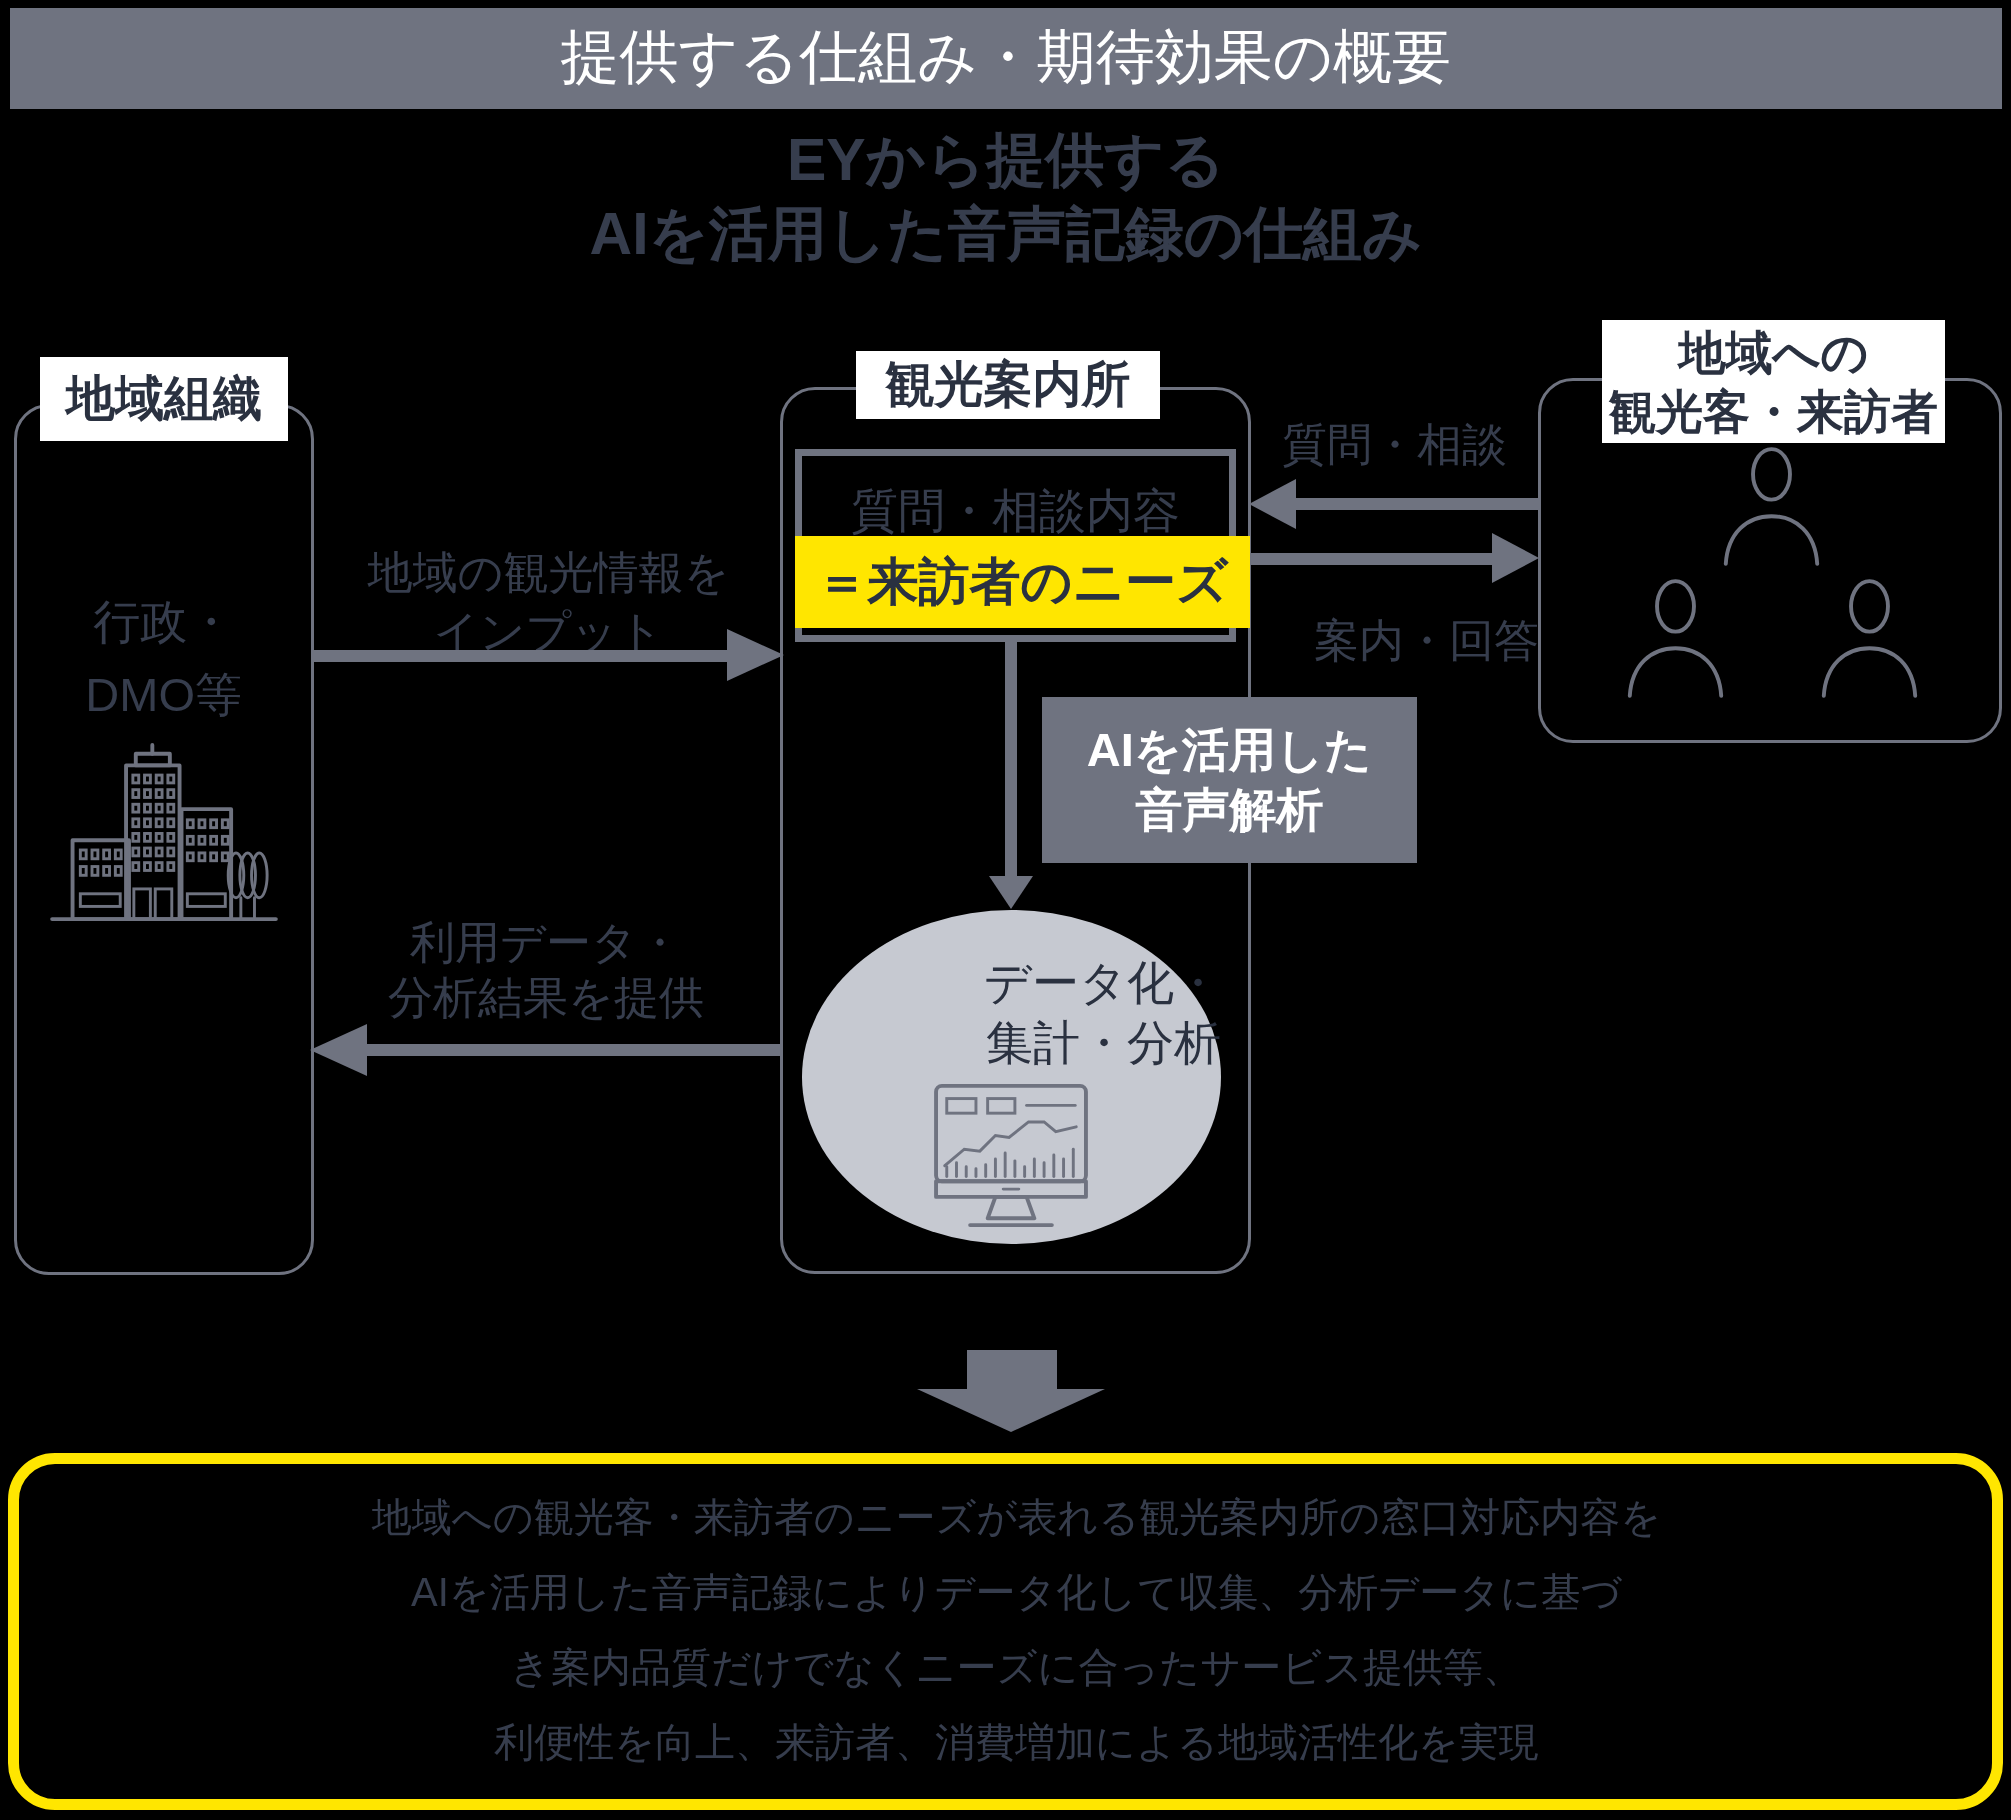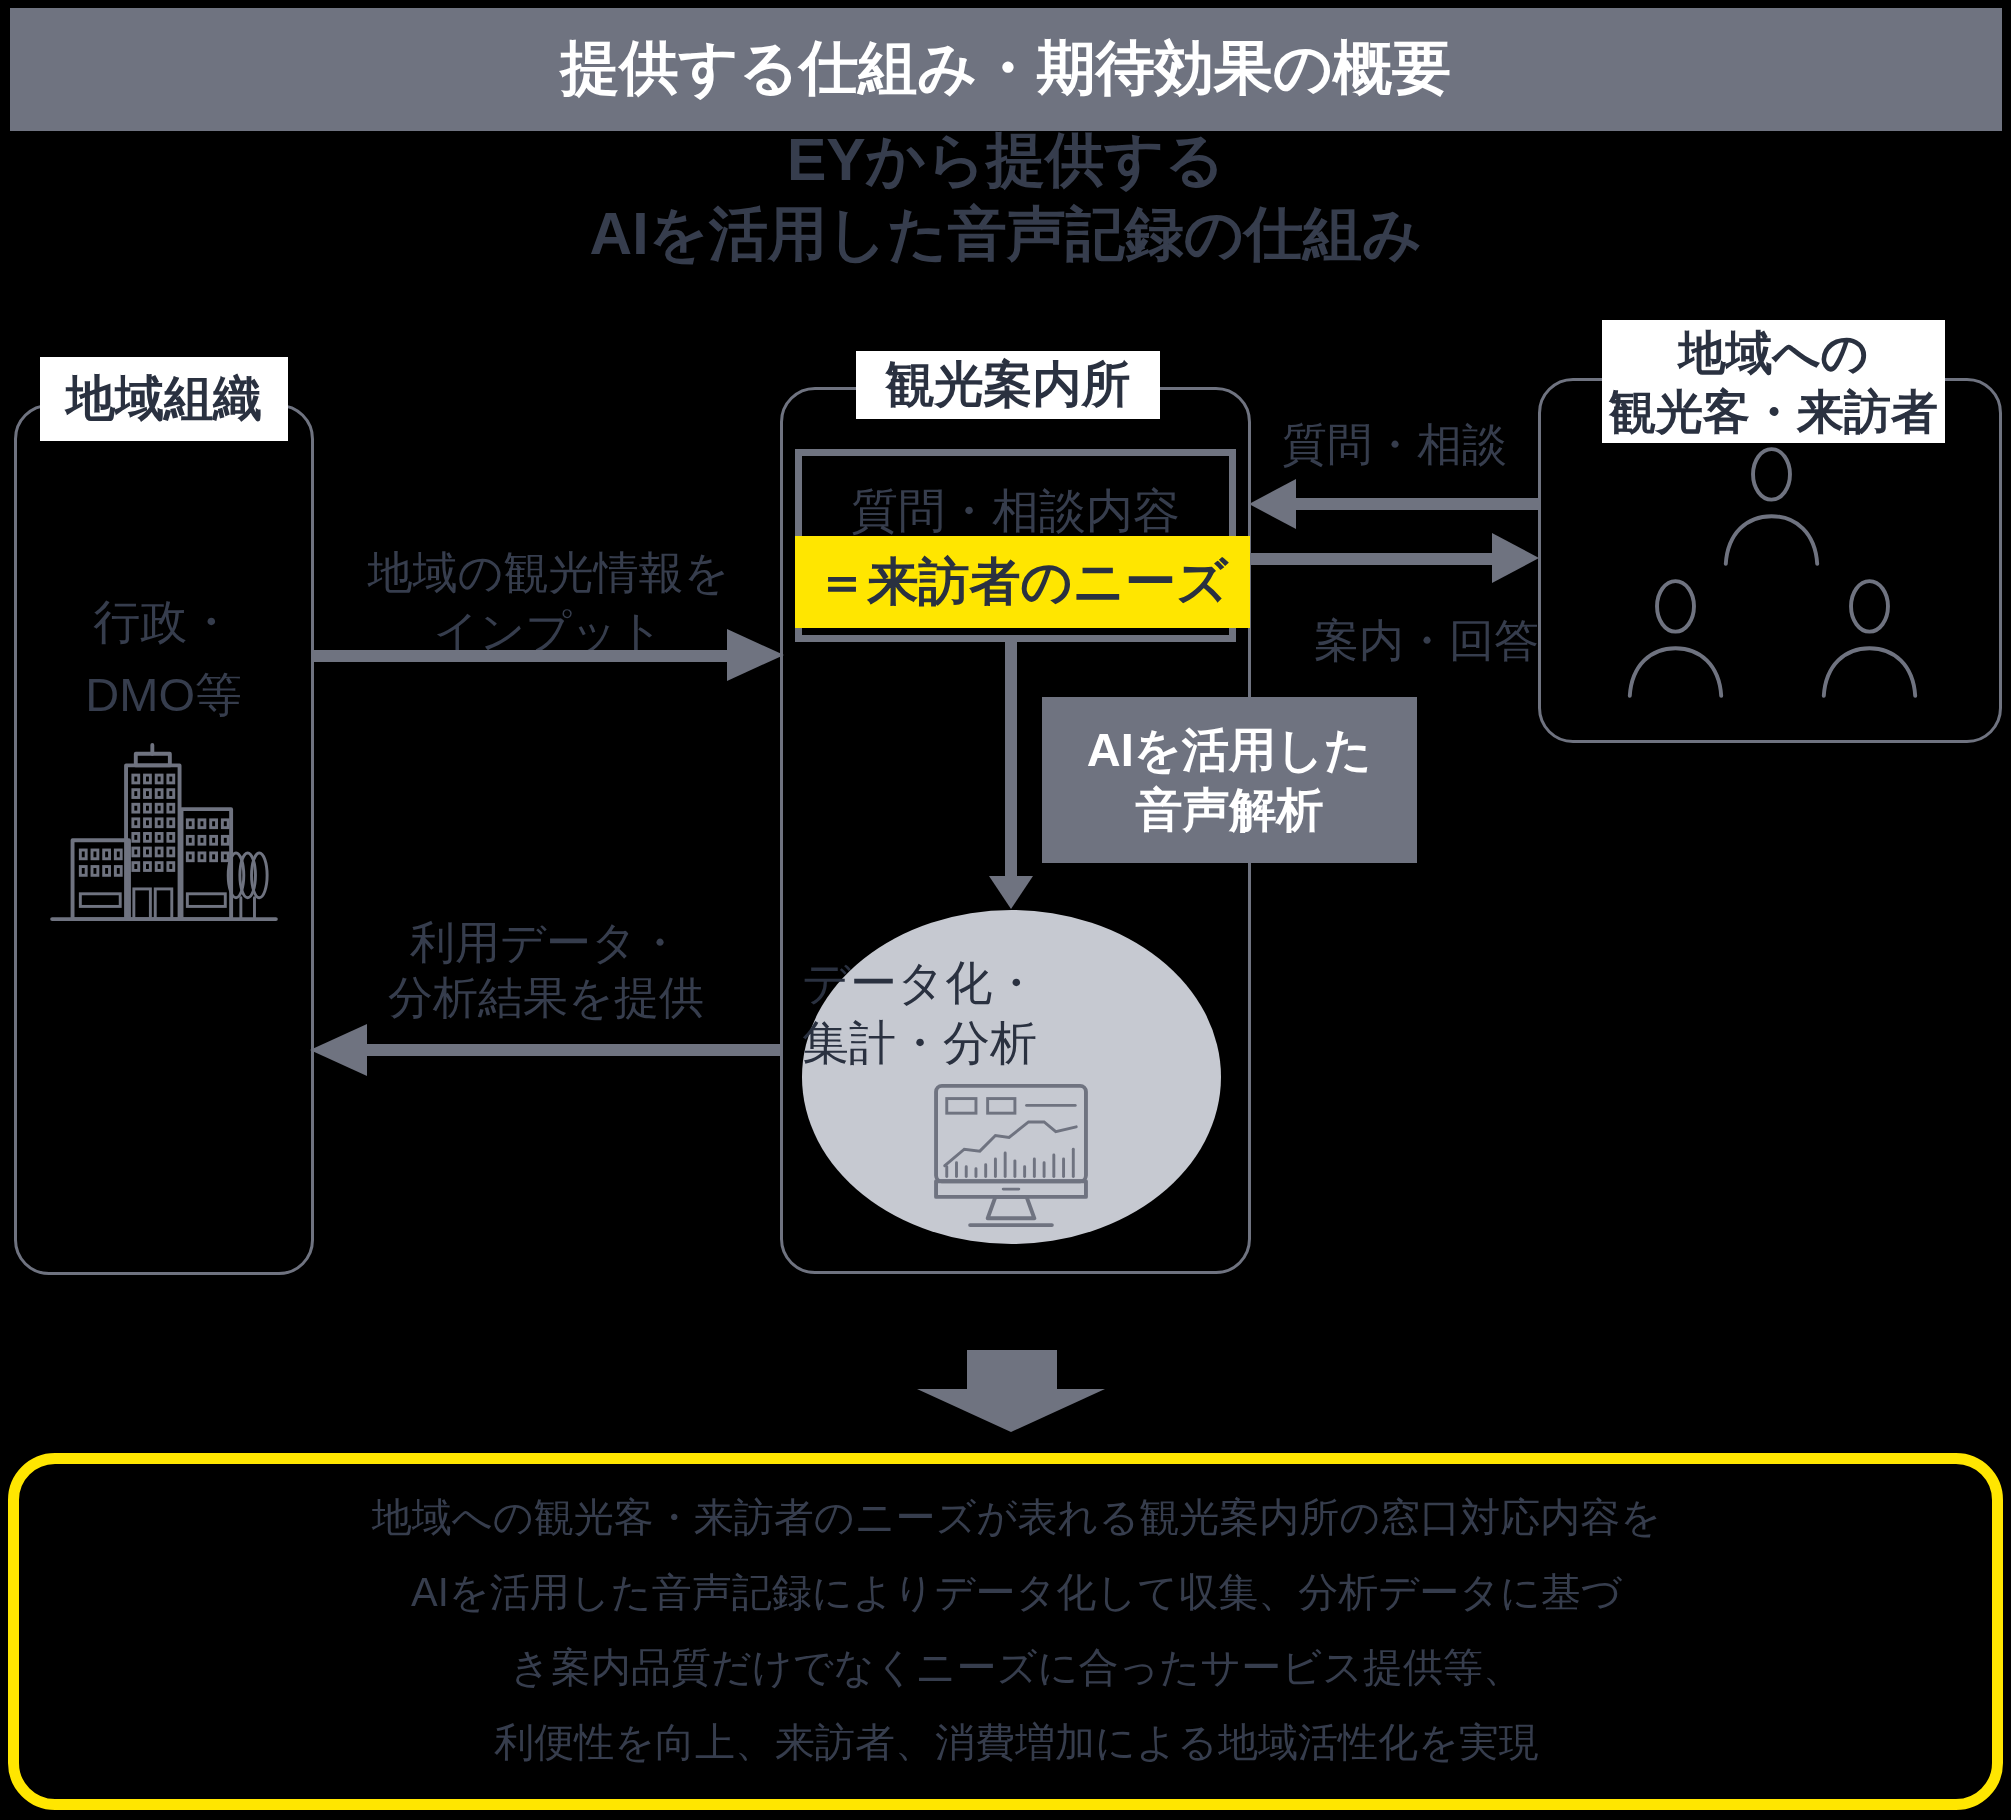--- a/index.html
+++ b/index.html
@@ -14,22 +14,22 @@
   html,body{margin:0;padding:0;background:var(--bg);}
   .stage{
     position:relative;width:2012px;height:1821px;background:var(--bg);
     font-family:"Liberation Sans",sans-serif;overflow:hidden;
   }
   .abs{position:absolute;}
   .center-text{display:flex;align-items:center;justify-content:center;text-align:center;}
   .nowrap{white-space:nowrap;}
 
   
-  .title-bar{left:9.8px;top:7.8px;width:1992px;height:123px;background:var(--gray);
-    color:var(--white);font-size:59px;font-weight:bold;}
+  .title-bar{left:9.8px;top:7.8px;width:1992px;height:101px;background:var(--gray);
+    color:var(--white);font-size:59px;font-weight:normal;}
   
   .subtitle{left:0;top:123px;width:2012px;text-align:center;color:var(--ink);
     font-size:59px;font-weight:bold;line-height:74px;}
 
   
   .frame{border:3.9px solid var(--gray);border-radius:35px;box-sizing:border-box;background:transparent;}
   .left-box{left:13.7px;top:404px;width:300px;height:871px;}
   .center-box{left:780px;top:387px;width:471px;height:887px;}
   .right-box{left:1538px;top:378px;width:464px;height:365px;}
 
@@ -48,21 +48,21 @@
   .inner-box{left:795px;top:449px;width:441px;height:193px;border:7.8px solid var(--gray);
     box-sizing:border-box;}
   .inner-line1{left:795px;top:480px;width:441px;text-align:center;color:var(--ink);font-size:47px;}
   .highlight-wrap{left:795px;top:536px;width:441px;text-align:center;}
   .highlight{display:inline-block;background:var(--yellow);color:var(--ink-light);
     font-size:51px;font-weight:bold;padding:11.7px 21.5px;}
 
   
   .data-ellipse{left:802px;top:910px;width:419px;height:334px;border-radius:50%;
     background:var(--light-gray);}
-  .ellipse-text{left:802px;top:953px;width:419px;text-align:left;color:var(--ink-light);
+  .ellipse-text{left:802px;top:953px;width:419px;text-align:right;color:var(--ink-light);
     font-size:47px;line-height:60px;}
   .monitor-icon{left:933px;top:1083px;width:156px;height:146px;}
 
   
   .ai-box{left:1042px;top:697px;width:375px;height:166px;background:var(--gray);
     color:var(--white);font-size:47px;font-weight:bold;line-height:60px;flex-direction:column;}
 
   
   .person{width:107px;height:121px;}
   .person-top{left:1718px;top:445px;}

